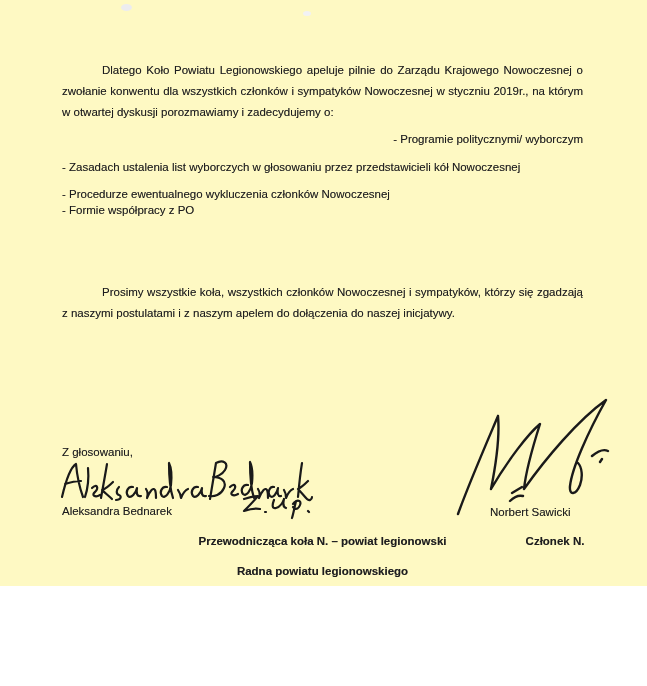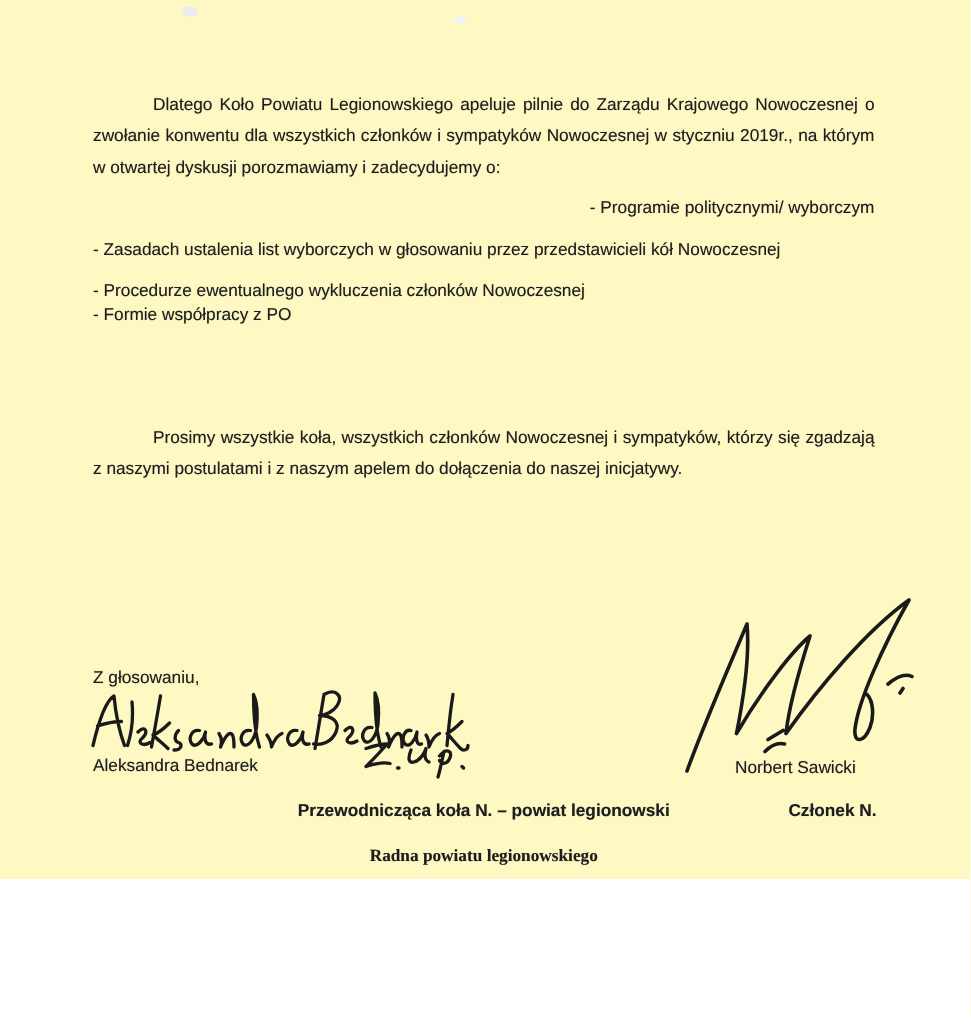--- a/index.html
+++ b/index.html
@@ -69,21 +69,21 @@
              M252 26 C248 30 244 33 242 34 C245 37 248 41 251 44 C253 46 256 45 256 42"></path>
     <path d="M188 44 C194 42 199 41 202 41 C197 47 192 52 188 56 C194 54 200 53 204 54
              M209 57 L210 57
              M218 45 C216 50 216 54 220 53 C224 52 227 47 228 44 C227 48 227 52 230 53
              M240 46 C238 55 237 60 236 63 M237 49 C242 43 247 46 243 52 C241 55 238 54 237 52
              M252 56 L253 57"></path>
   </svg>
 
   <div class="blk" style="top:501px;">Aleksandra Bednarek</div>
   <div class="blk bold" style="top:531px;">Przewodnicząca koła N. – powiat legionowski</div>
-  <div class="blk bold" style="top:561px;font-family:Liberation Serif, serif;">Radna powiatu legionowskiego</div>
+  <div class="blk bold" style="top:561px;">Radna powiatu legionowskiego</div>
 
   <svg class="sig" style="left:448px; top:394px;" width="178" height="124" viewBox="0 0 178 124" role="img" aria-label="Norbert Sawicki">
     <path style="stroke-width:2.4" d="M10 120 C20 92 36 55 50 22
              M50 22 C52 44 48 70 43 95
              M43 95 C60 66 80 40 92 30 C85 52 78 76 76 95
              M76 95 C98 64 130 26 158 6 C140 38 124 74 122 92 C121 102 128 101 132 91 C135 83 134 73 130 69
              M144 62 C150 57 156 55 160 57
              M152 68 L154 65
              M64 99 L74 93 M62 107 C66 103 71 101 75 102"></path>
   </svg>

